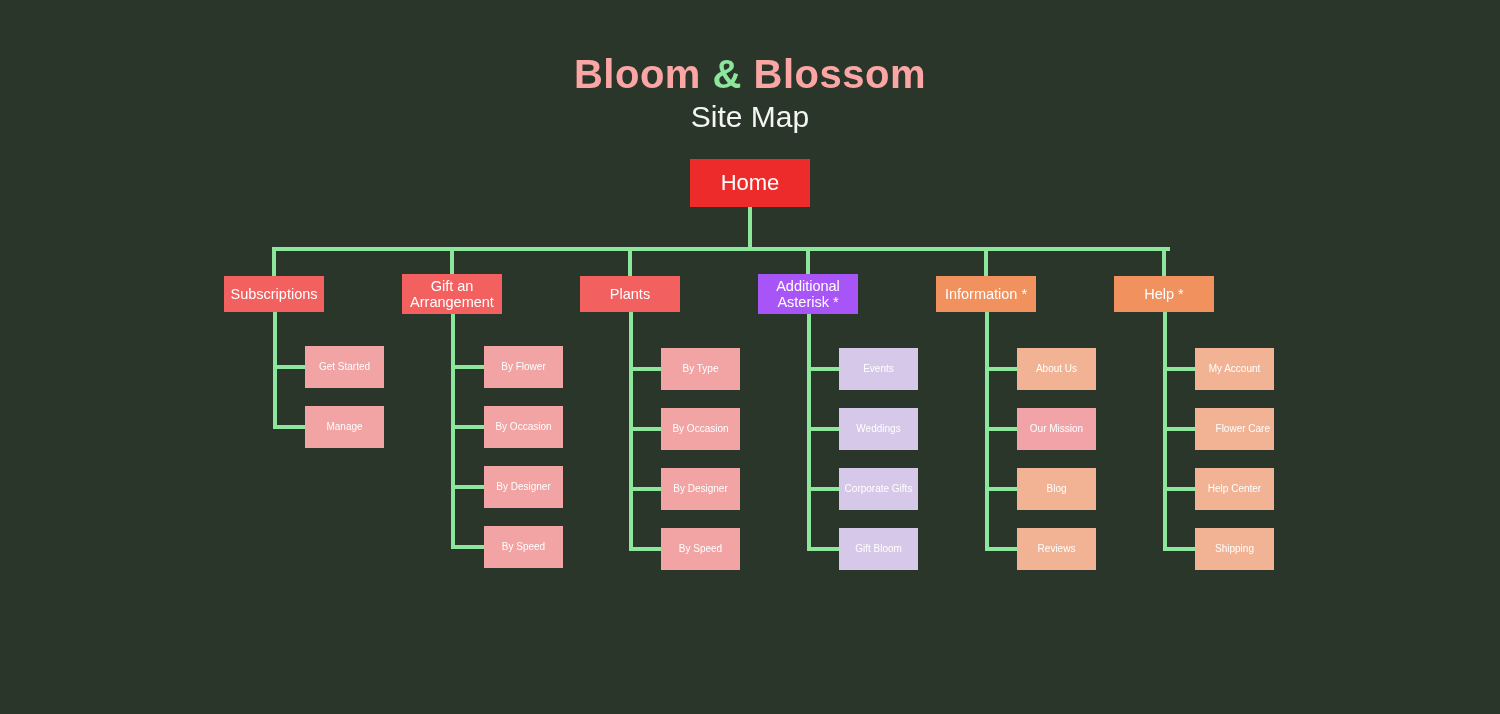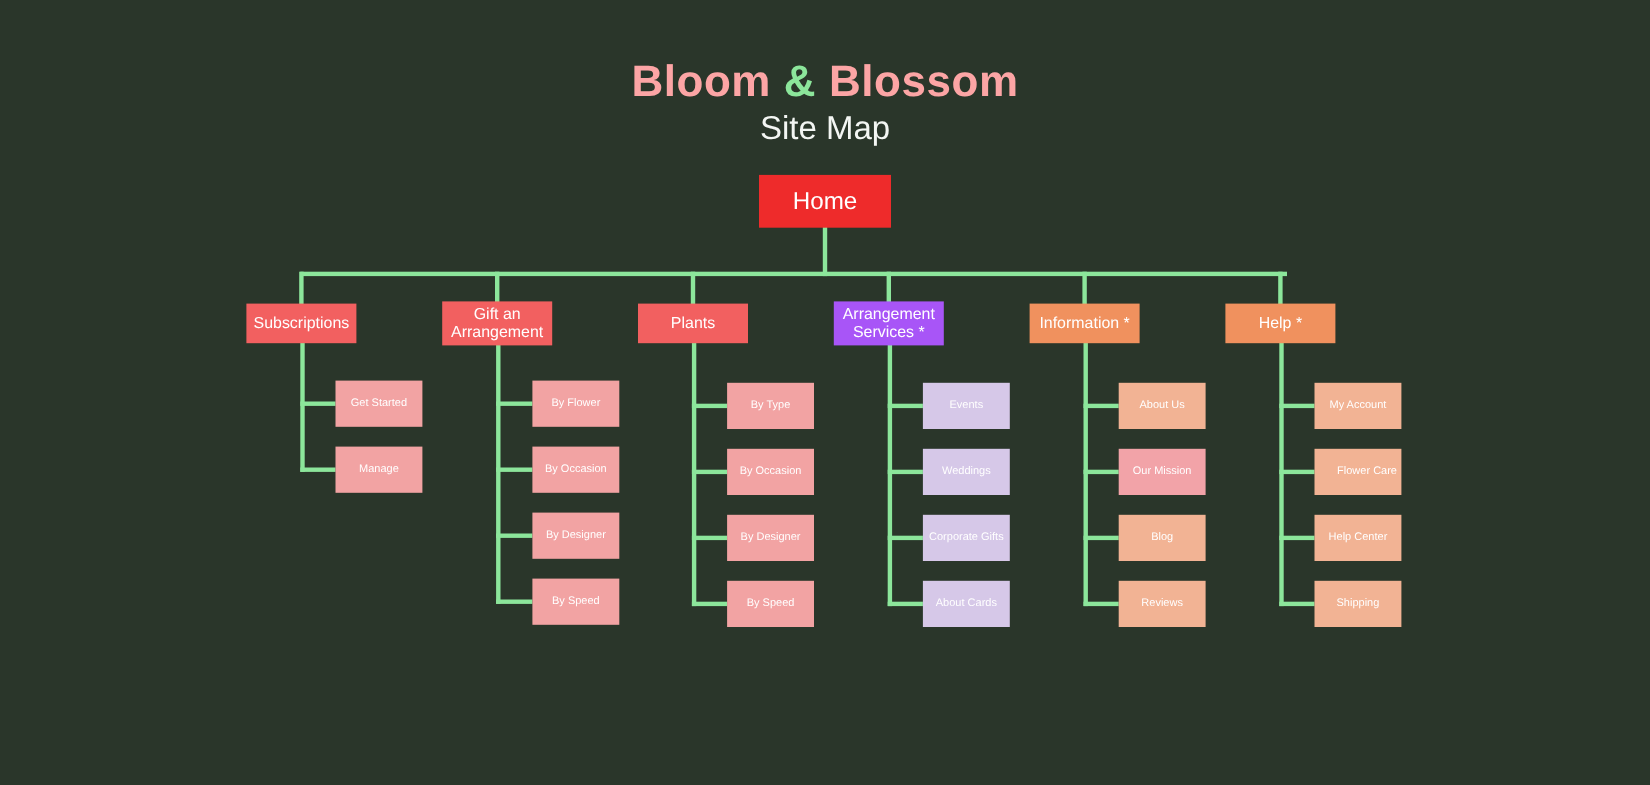--- a/index.html
+++ b/index.html
@@ -160,38 +160,38 @@
       <div class="line h" style="left: 629px; top: 487px; width: 32px; background: rgb(140, 230, 155);"></div>
       <div class="node lvl2" style="left: 661px; top: 468px; width: 79px; height: 42px; background: rgb(242, 163, 163);">
         <span class="lbl">By Designer</span>
       </div>
       <div class="line h" style="left: 629px; top: 547px; width: 32px; background: rgb(140, 230, 155);"></div>
       <div class="node lvl2" style="left: 661px; top: 528px; width: 79px; height: 42px; background: rgb(242, 163, 163);">
         <span class="lbl">By Speed</span>
       </div>
       <div class="line v" style="left: 806px; top: 247px; height: 29px; background: rgb(140, 230, 155);"></div>
       <div class="node lvl1" style="left: 758px; top: 274px; width: 100px; height: 40px; background: rgb(168, 85, 247);">
-        <span class="lbl">Arrangement Services *</span>
+        <span class="lbl">Additional Asterisk *</span>
       </div>
       <div class="line v" style="left: 807px; top: 313px; height: 238px; background: rgb(140, 230, 155);"></div>
       <div class="line h" style="left: 807px; top: 367px; width: 32px; background: rgb(140, 230, 155);"></div>
       <div class="node lvl2" style="left: 839px; top: 348px; width: 79px; height: 42px; background: rgb(214, 200, 232);">
         <span class="lbl">Events</span>
       </div>
       <div class="line h" style="left: 807px; top: 427px; width: 32px; background: rgb(140, 230, 155);"></div>
       <div class="node lvl2" style="left: 839px; top: 408px; width: 79px; height: 42px; background: rgb(214, 200, 232);">
         <span class="lbl">Weddings</span>
       </div>
       <div class="line h" style="left: 807px; top: 487px; width: 32px; background: rgb(140, 230, 155);"></div>
       <div class="node lvl2" style="left: 839px; top: 468px; width: 79px; height: 42px; background: rgb(214, 200, 232);">
         <span class="lbl">Corporate Gifts</span>
       </div>
       <div class="line h" style="left: 807px; top: 547px; width: 32px; background: rgb(140, 230, 155);"></div>
       <div class="node lvl2" style="left: 839px; top: 528px; width: 79px; height: 42px; background: rgb(214, 200, 232);">
-        <span class="lbl">About Cards</span>
+        <span class="lbl">Gift Bloom</span>
       </div>
       <div class="line v" style="left: 984px; top: 247px; height: 31px; background: rgb(140, 230, 155);"></div>
       <div class="node lvl1" style="left: 936px; top: 276px; width: 100px; height: 36px; background: rgb(240, 145, 94);">
         <span class="lbl">Information *</span>
       </div>
       <div class="line v" style="left: 985px; top: 311px; height: 240px; background: rgb(140, 230, 155);"></div>
       <div class="line h" style="left: 985px; top: 367px; width: 32px; background: rgb(140, 230, 155);"></div>
       <div class="node lvl2" style="left: 1017px; top: 348px; width: 79px; height: 42px; background: rgb(242, 179, 148);">
         <span class="lbl">About Us</span>
       </div>

